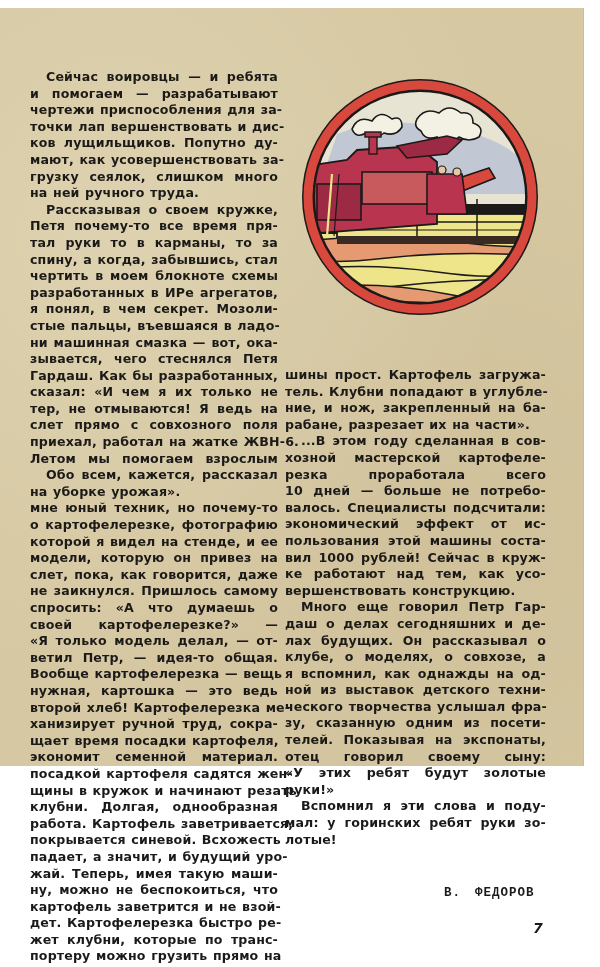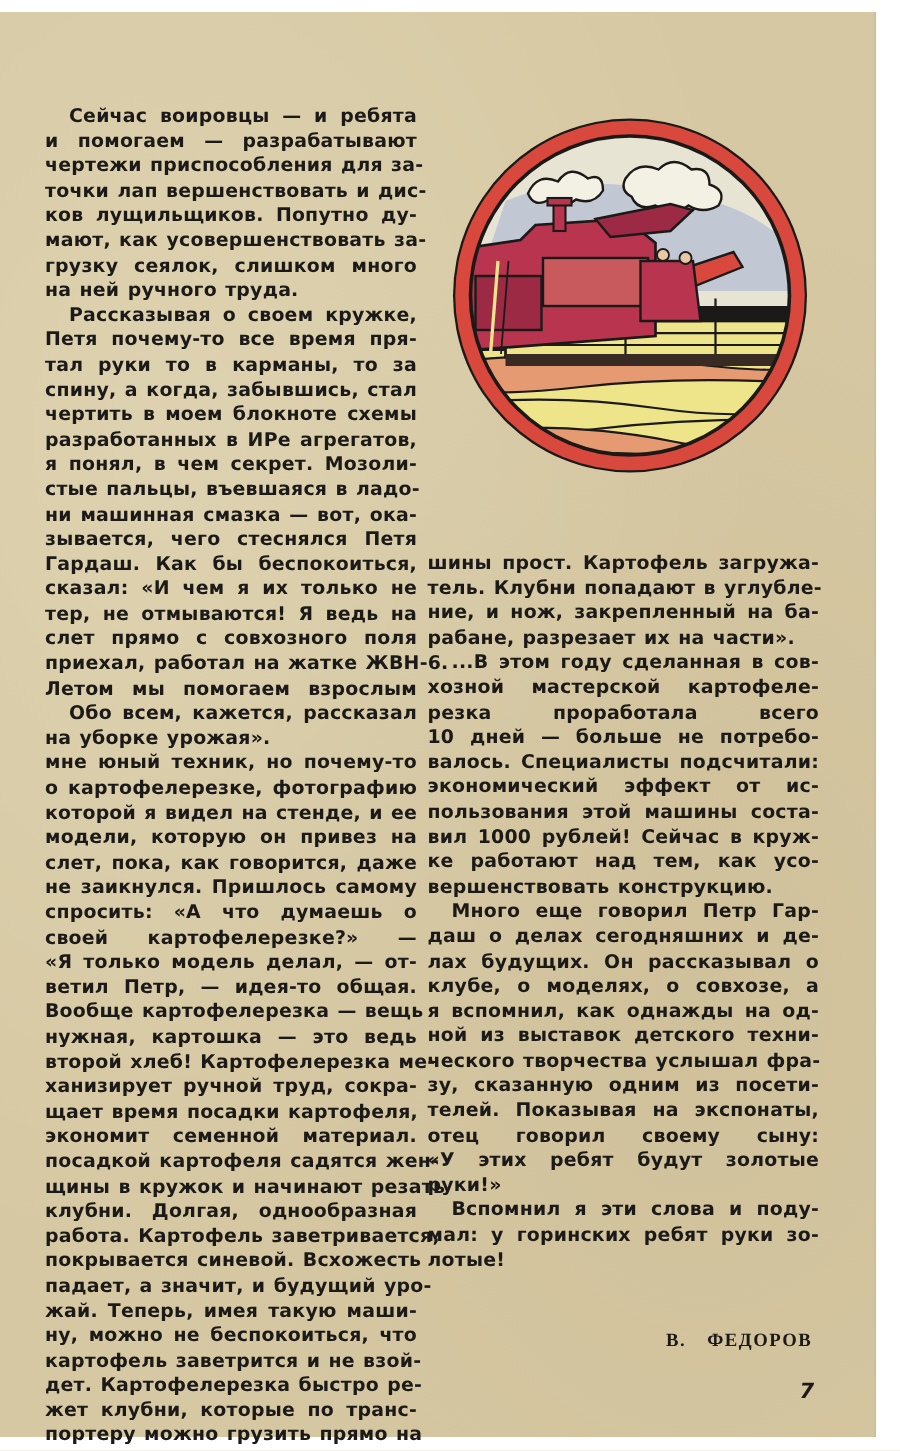--- a/index.html
+++ b/index.html
@@ -11,21 +11,21 @@
     width: 600px;
     height: 967px;
     position: relative;
     overflow: hidden;
   }
   .page {
     position: absolute;
     left: 0;
     top: 8px;
     width: 583px;
-    height: 950px;
+    height: 758px;
     background: #d6c8a2;
     background-image:
       radial-gradient(ellipse at 20% 30%, rgba(255,255,240,0.18), rgba(0,0,0,0) 60%),
       radial-gradient(ellipse at 80% 70%, rgba(150,130,90,0.10), rgba(0,0,0,0) 60%);
     box-shadow: 1px 0 0 #c9bc96;
   }
   .col {
     position: absolute;
     font-family: "DejaVu Sans", sans-serif;
     font-size: 12.6px;
@@ -63,21 +63,21 @@
     position: absolute;
     left: 297px;
     top: 66px;
     width: 246px;
     height: 246px;
   }
   .byline {
     position: absolute;
     left: 444px;
     top: 878px;
-    font-family: Liberation Serif, serif;
+    font-family: Liberation Mono, monospace;
     font-weight: bold;
     font-size: 12.5px;
     letter-spacing: 1px;
     color: #1c1a18;
   }
   .byline .sp { display: inline-block; width: 14px; }
   .page-number {
     position: absolute;
     left: 533px;
     top: 912px;
@@ -105,21 +105,21 @@
       <span class="line indent">Рассказывая о своем кружке,</span>
       <span class="line">Петя почему-то все время пря-</span>
       <span class="line">тал руки то в карманы, то за</span>
       <span class="line">спину, а когда, забывшись, стал</span>
       <span class="line">чертить в моем блокноте схемы</span>
       <span class="line">разработанных в ИРе агрегатов,</span>
       <span class="line">я понял, в чем секрет. Мозоли-</span>
       <span class="line">стые пальцы, въевшаяся в ладо-</span>
       <span class="line">ни машинная смазка — вот, ока-</span>
       <span class="line">зывается, чего стеснялся Петя</span>
-      <span class="line">Гардаш. Как бы беспокоиться,</span>
+      <span class="line">Гардаш. Как бы разработанных,</span>
       <span class="line">сказал: «И чем я их только не</span>
       <span class="line">тер, не отмываются! Я ведь на</span>
       <span class="line">слет прямо с совхозного поля</span>
       <span class="line">приехал, работал на жатке ЖВН-6.</span>
       <span class="line">Летом мы помогаем взрослым</span>
       <span class="line indent">Обо всем, кажется, рассказал</span>
       <span class="line last">на уборке урожая».</span>
       <span class="line">мне юный техник, но почему-то</span>
       <span class="line">о картофелерезке, фотографию</span>
       <span class="line">которой я видел на стенде, и ее</span>

